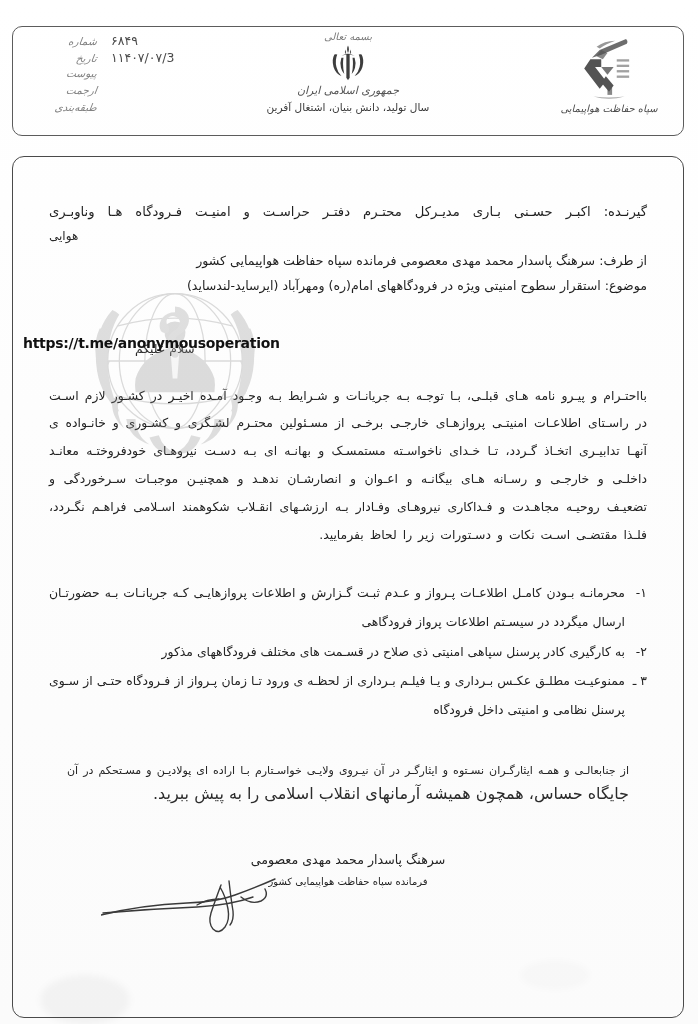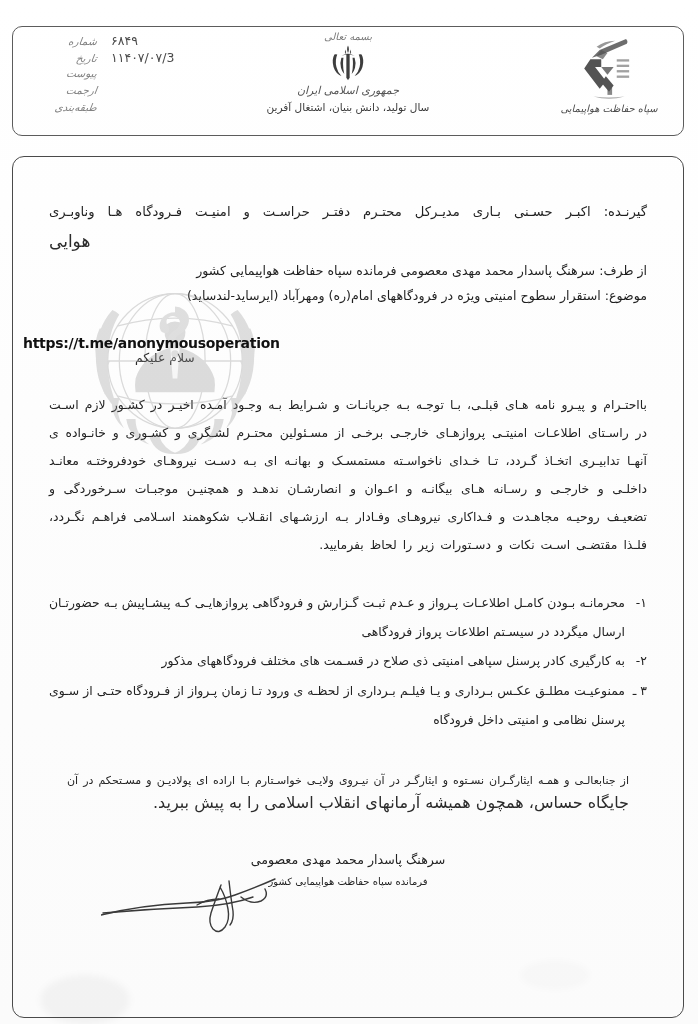--- a/index.html
+++ b/index.html
@@ -152,21 +152,21 @@
     font-size: 13.2px;
     line-height: 1.95;
     color: #1f1f1f;
     text-align: justify;
     text-align-last: justify;
     letter-spacing: .2px;
   }
   .addr-line2 {
     text-align: left;
     text-align-last: left;
-    font-size: 17px;
+    font-size: 12px;
     line-height: 1.95;
   }
   .addr-plain {
     text-align: right;
     text-align-last: right;
     font-size: 12.6px;
     line-height: 2.0;
     color: #1f1f1f;
   }
 
@@ -408,21 +408,21 @@
       <div class="addr-plain">از طرف: سرهنگ پاسدار محمد مهدی معصومی فرمانده سپاه حفاظت هواپیمایی کشور</div>
       <div class="addr-plain">موضوع: استقرار سطوح امنیتی ویژه در فرودگاههای امام(ره) ومهرآباد (ایرساید-لندساید)</div>
 
       <div class="salutation">سلام علیکم</div>
 
       <div class="para para-last-right">بااحتـرام و پیـرو نامه هـای قبلـی، بـا توجـه بـه جریانـات و شـرایط بـه وجـود آمـده اخیـر در کشـور لازم اسـت در راسـتای اطلاعـات امنیتـی پروازهـای خارجـی برخـی از مسـئولین محتـرم لشـگری و کشـوری و خانـواده ی آنهـا تدابیـری اتخـاذ گـردد، تـا خـدای ناخواسـته مستمسـک و بهانـه ای بـه دسـت نیروهـای خودفروختـه معانـد داخلـی و خارجـی و رسـانه هـای بیگانـه و اعـوان و انصارشـان ندهـد و همچنیـن موجبـات سـرخوردگی و تضعیـف روحیـه مجاهـدت و فـداکاری نیروهـای وفـادار بـه ارزشـهای انقـلاب شکوهمند اسـلامی فراهـم نگـردد، فلـذا مقتضـی اسـت نکات و دسـتورات زیر را لحاظ بفرمایید.</div>
 
       <div class="clauses">
         <div class="clause">
           <span class="num">۱-</span>
-          <span>محرمانـه بـودن کامـل اطلاعـات پـرواز و عـدم ثبـت گـزارش و فرودگاهی پروازهایـی کـه پیشـاپیش بـه حضورتـان</span>
+          <span>محرمانـه بـودن کامـل اطلاعـات پـرواز و عـدم ثبـت گـزارش و اطلاعات پروازهایـی کـه جریانـات بـه حضورتـان</span>
         </div>
         <div class="clause short">
           <span>ارسال میگردد در سیسـتم اطلاعات پرواز فرودگاهی</span>
         </div>
 
         <div class="clause short">
           <span class="num">۲-</span>
           <span>به کارگیری کادر پرسنل سپاهی امنیتی ذی صلاح در قسـمت های مختلف فرودگاههای مذکور</span>
         </div>
 

